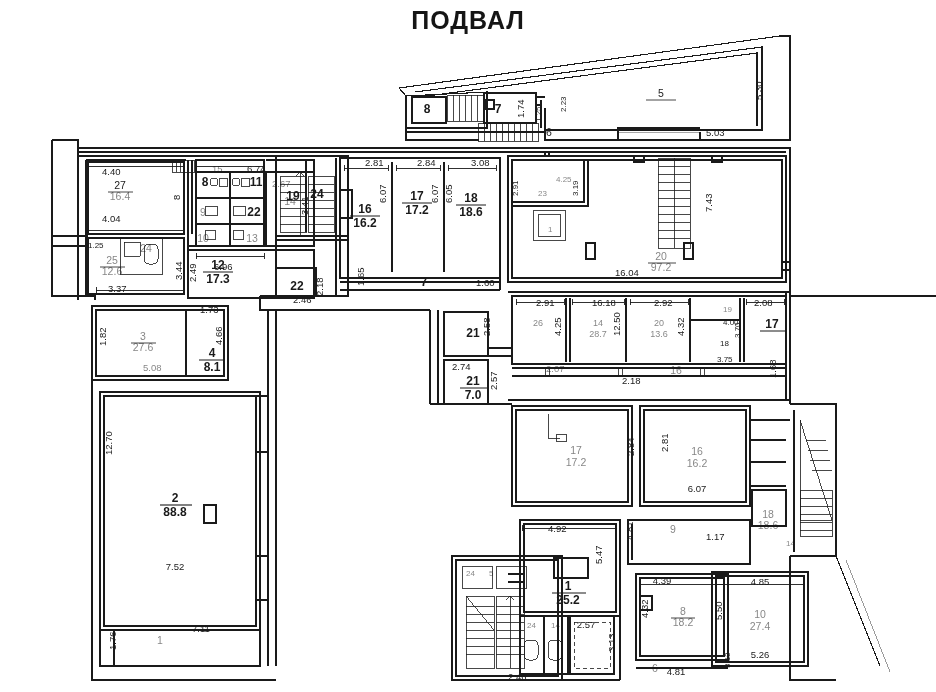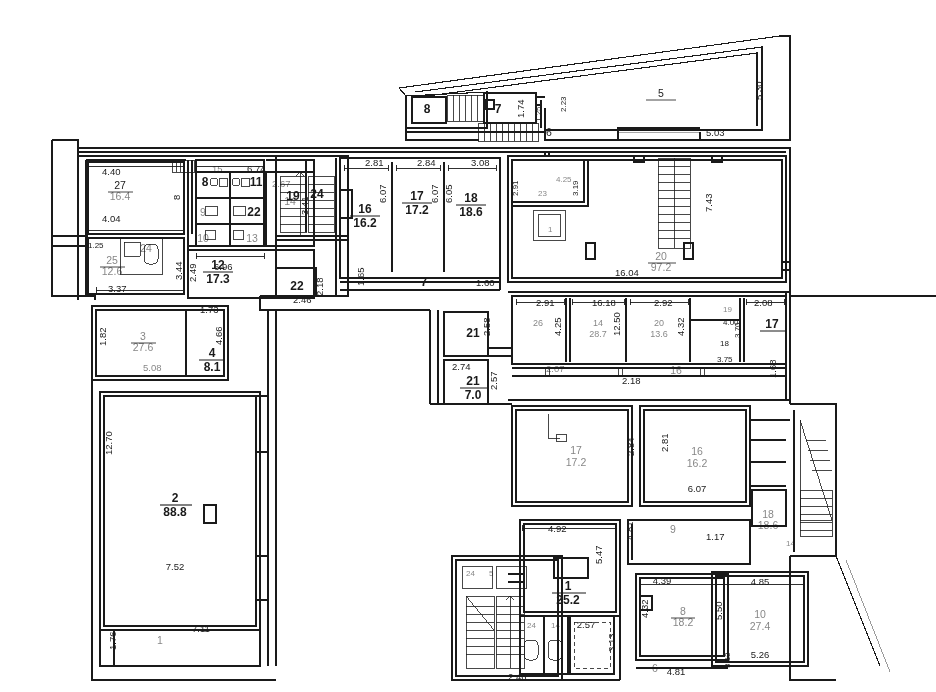--- a/index.html
+++ b/index.html
@@ -21,20 +21,21 @@
   .rn-b{font-size:12px;font-weight:700;text-anchor:middle;}
   .ra{font-size:10.5px;text-anchor:middle;}
   .ra-b{font-size:12px;font-weight:700;text-anchor:middle;}
   .faint{opacity:.55;}
 </style>
 </head>
 <body>
 
 <div id="plan">
 
+  <div class="title">ПОДВАЛ</div>
 
   <svg width="936" height="692" viewBox="0 0 936 692">
     <g id="geometry" fill="none" stroke="#1a1a1a" stroke-width="1.1" shape-rendering="crispEdges">
 
       <path d="M406 96 L406 128 L487 128 L487 92 Z"></path>
       <path d="M399 88 L780 36 L790 36 L790 140 L545 140 L545 132 L406 132 L406 96 Z"></path>
       <path d="M415 92 L762 47 L762 130 L545 130"></path>
 
       <path d="M419 97 L757 53 L757 126"></path>
 

